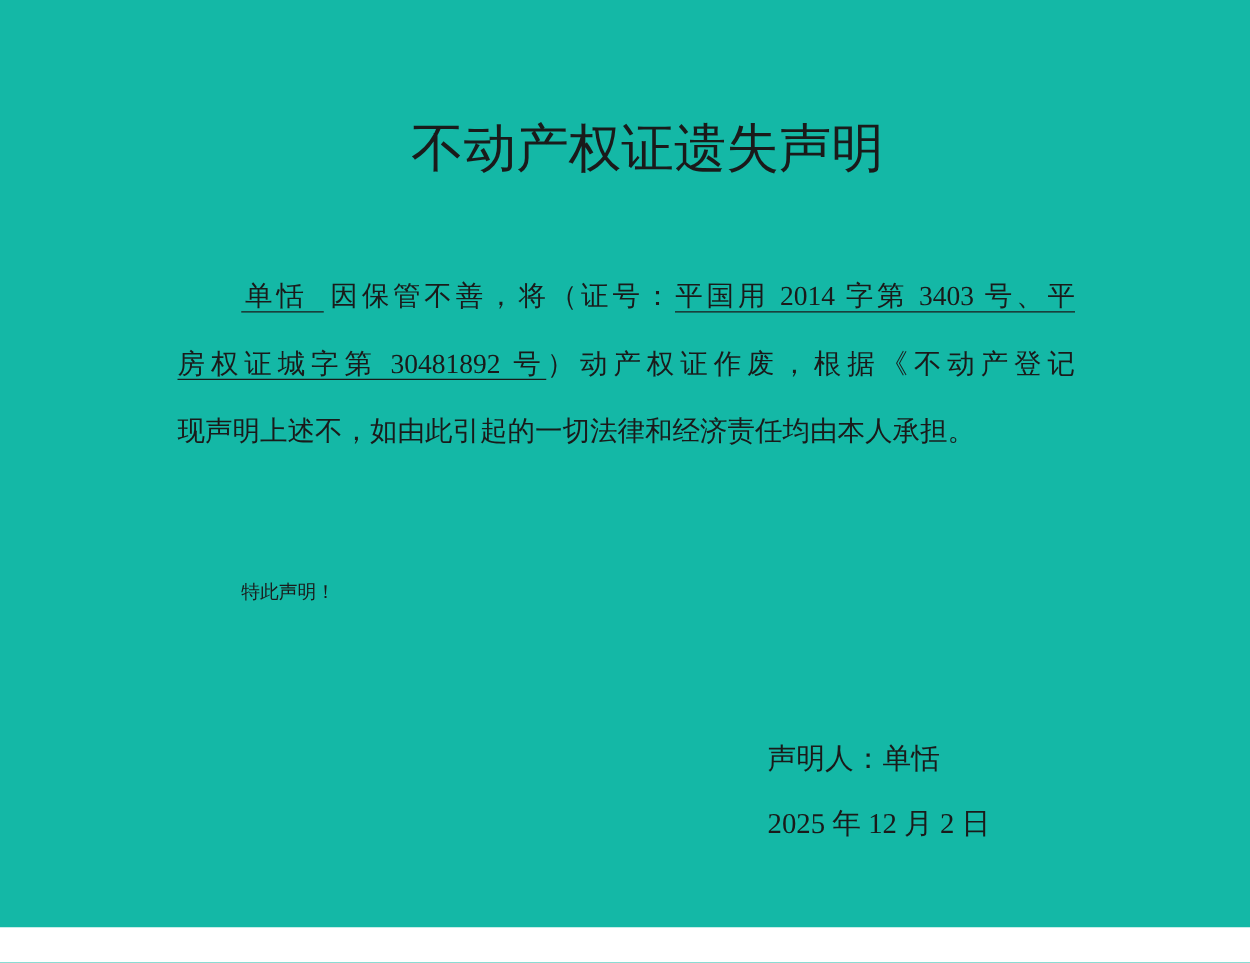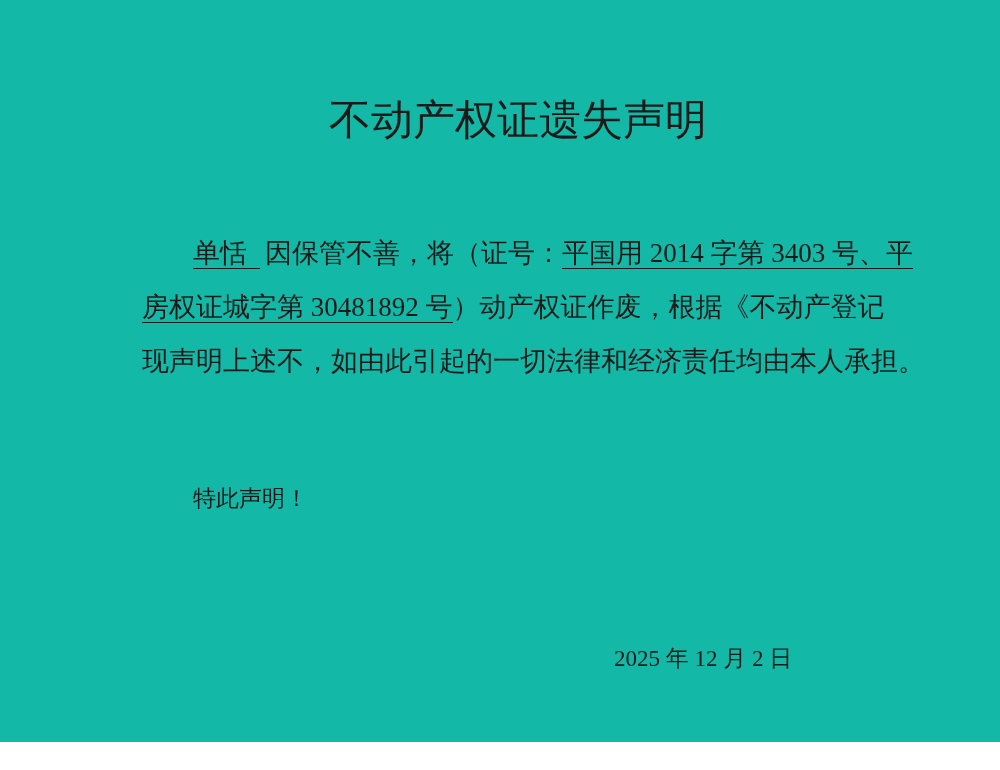--- a/index.html
+++ b/index.html
@@ -22,24 +22,24 @@
     left: 18px;
     width: 1000px;
     text-align: center;
     font-size: 42px;
     line-height: 1.1;
     letter-spacing: 0px;
     white-space: nowrap;
   }
   .body-block {
     position: absolute;
-    top: 226px;
+    top: 210px;
     left: 142px;
     width: 718px;
-    font-size: 27px;
+    font-size: 22px;
   }
   .body-line {
     height: 54px;
     line-height: 54px;
     white-space: nowrap;
   }
   .body-line.justified {
     text-align: justify;
     text-align-last: justify;
   }
@@ -49,24 +49,24 @@
   }
   .u-line {
     border-bottom: 1.5px solid #1a1a1a;
   }
   .u-name {
     padding-right: 13px;
     margin-right: 5px;
   }
   .closing-line {
     position: absolute;
-    top: 472px;
+    top: 447px;
     left: 142px;
     width: 718px;
-    font-size: 23px;
+    font-size: 15px;
     line-height: 54px;
     white-space: nowrap;
   }
   .sign-declarant {
     position: absolute;
     top: 580px;
     left: 614px;
     font-size: 23px;
     line-height: 54px;
     white-space: nowrap;
@@ -94,16 +94,17 @@
 
     <div class="body-line justified"><span class="u-line">房权证城字第 30481892 号</span><span>）动产权证作废，根据《不动产登记</span></div>
 
 
     <div class="body-line">现声明上述不，如由此引起的一切法律和经济责任均由本人承担。</div>
 
   </div>
 
   <div class="closing-line"><span class="indent"></span><span>特此声明！</span></div>
 
+  <div class="sign-declarant">声明人：单恬</div>
 
   <div class="sign-date">2025 年 12 月 2 日</div>
 
 </div>
 
 </body></html>

